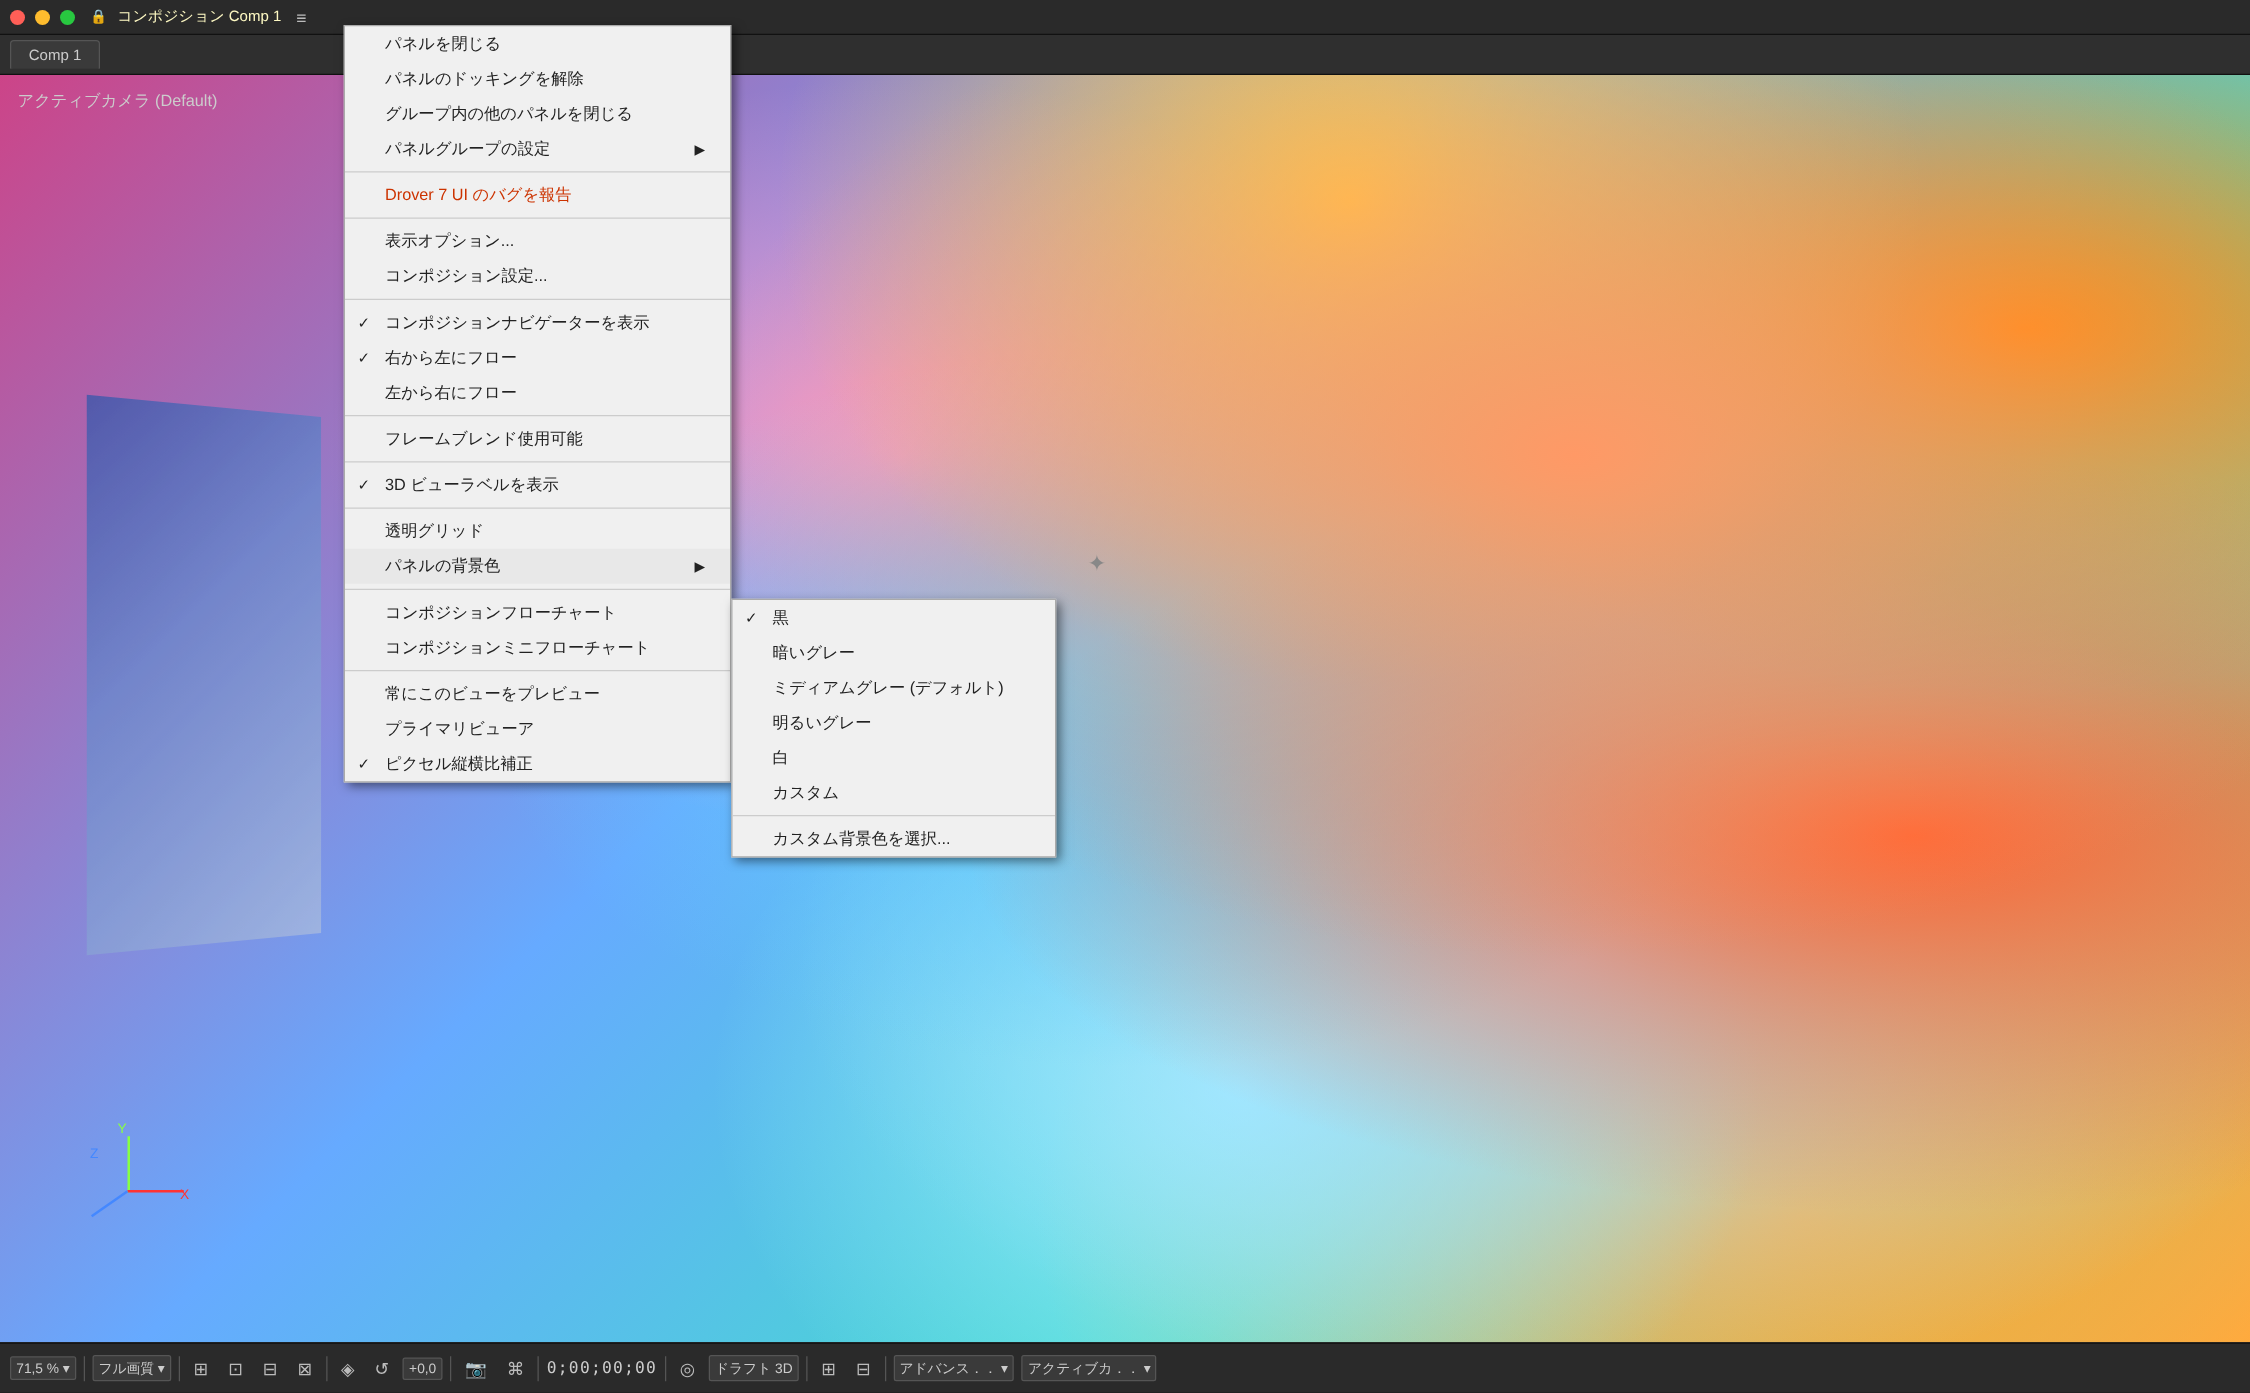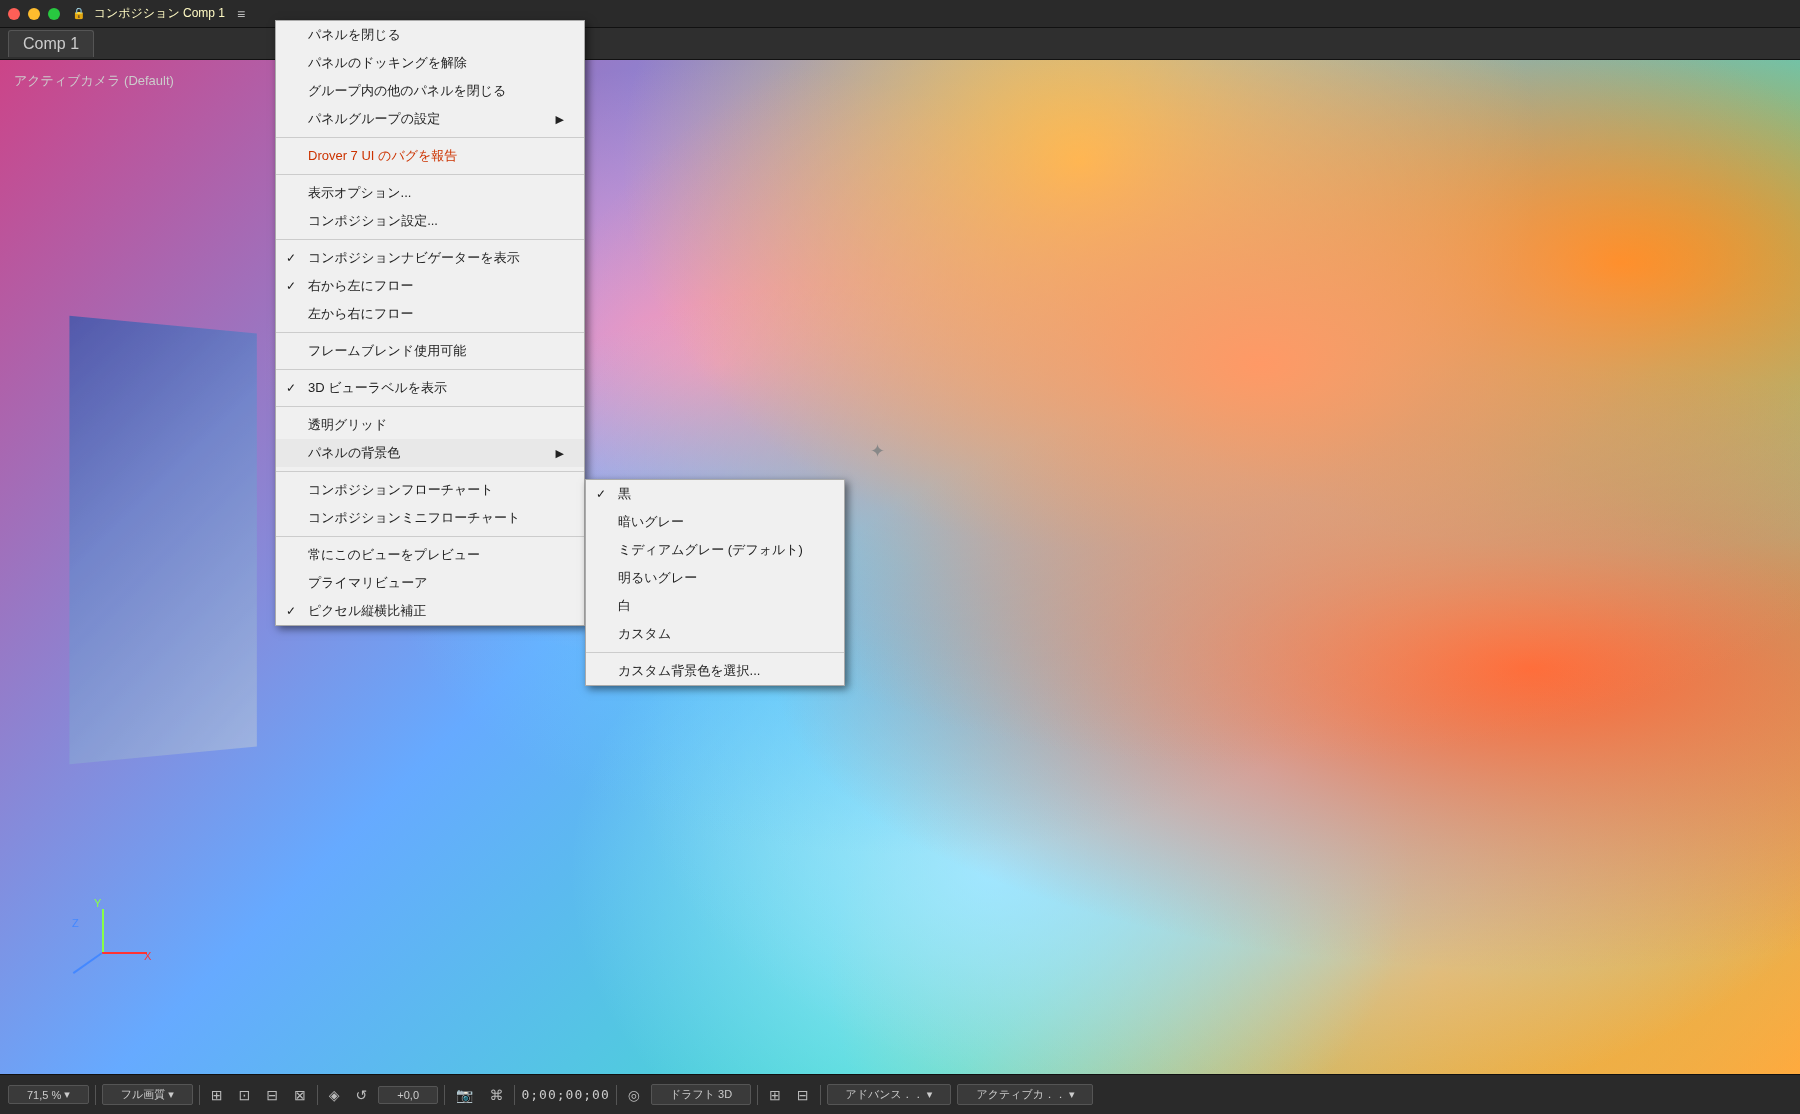--- a/index.html
+++ b/index.html
@@ -44,21 +44,21 @@
       padding: 0 8px;
       border-bottom: 1px solid #111;
       position: relative;
       z-index: 1;
     }
     .tab-item {
       background: #3a3a3a;
       color: #ccc;
       padding: 4px 14px;
       border-radius: 3px 3px 0 0;
-      font-size: 16px;
+      font-size: 12px;
       cursor: pointer;
       border: 1px solid #555;
       border-bottom: none;
     }
 
     
     #camera-label {
       position: absolute;
       top: 72px;
       left: 14px;
@@ -232,21 +232,21 @@
       border-top: 1px solid #111;
       display: flex;
       align-items: center;
       padding: 0 8px;
       gap: 6px;
       z-index: 10;
     }
     .toolbar-btn {
       color: #ccc;
       font-size: 11px;
-      padding: 2px 18px;
+      padding: 2px 4px;
       background: #3a3a3a;
       border: 1px solid #555;
       border-radius: 2px;
       cursor: pointer;
       white-space: nowrap;
       display: flex;
       align-items: center;
       gap: 3px;
     }
     .toolbar-divider {

